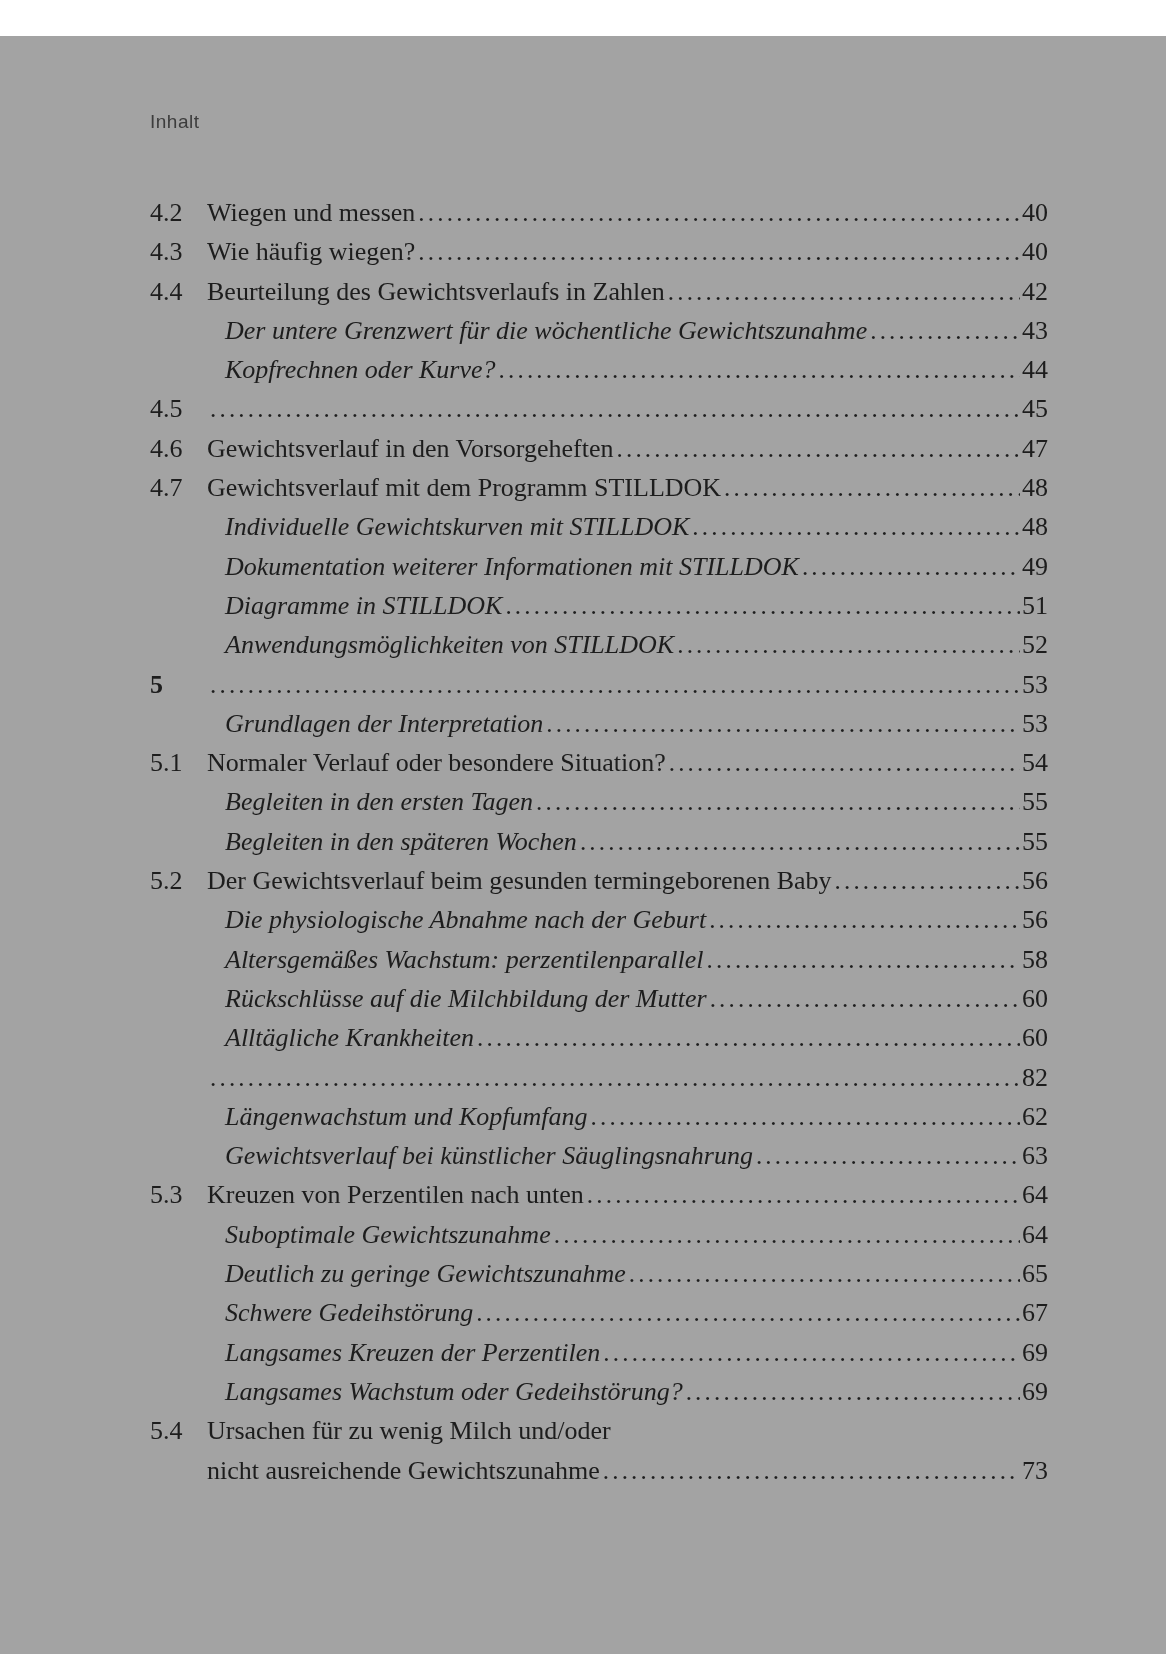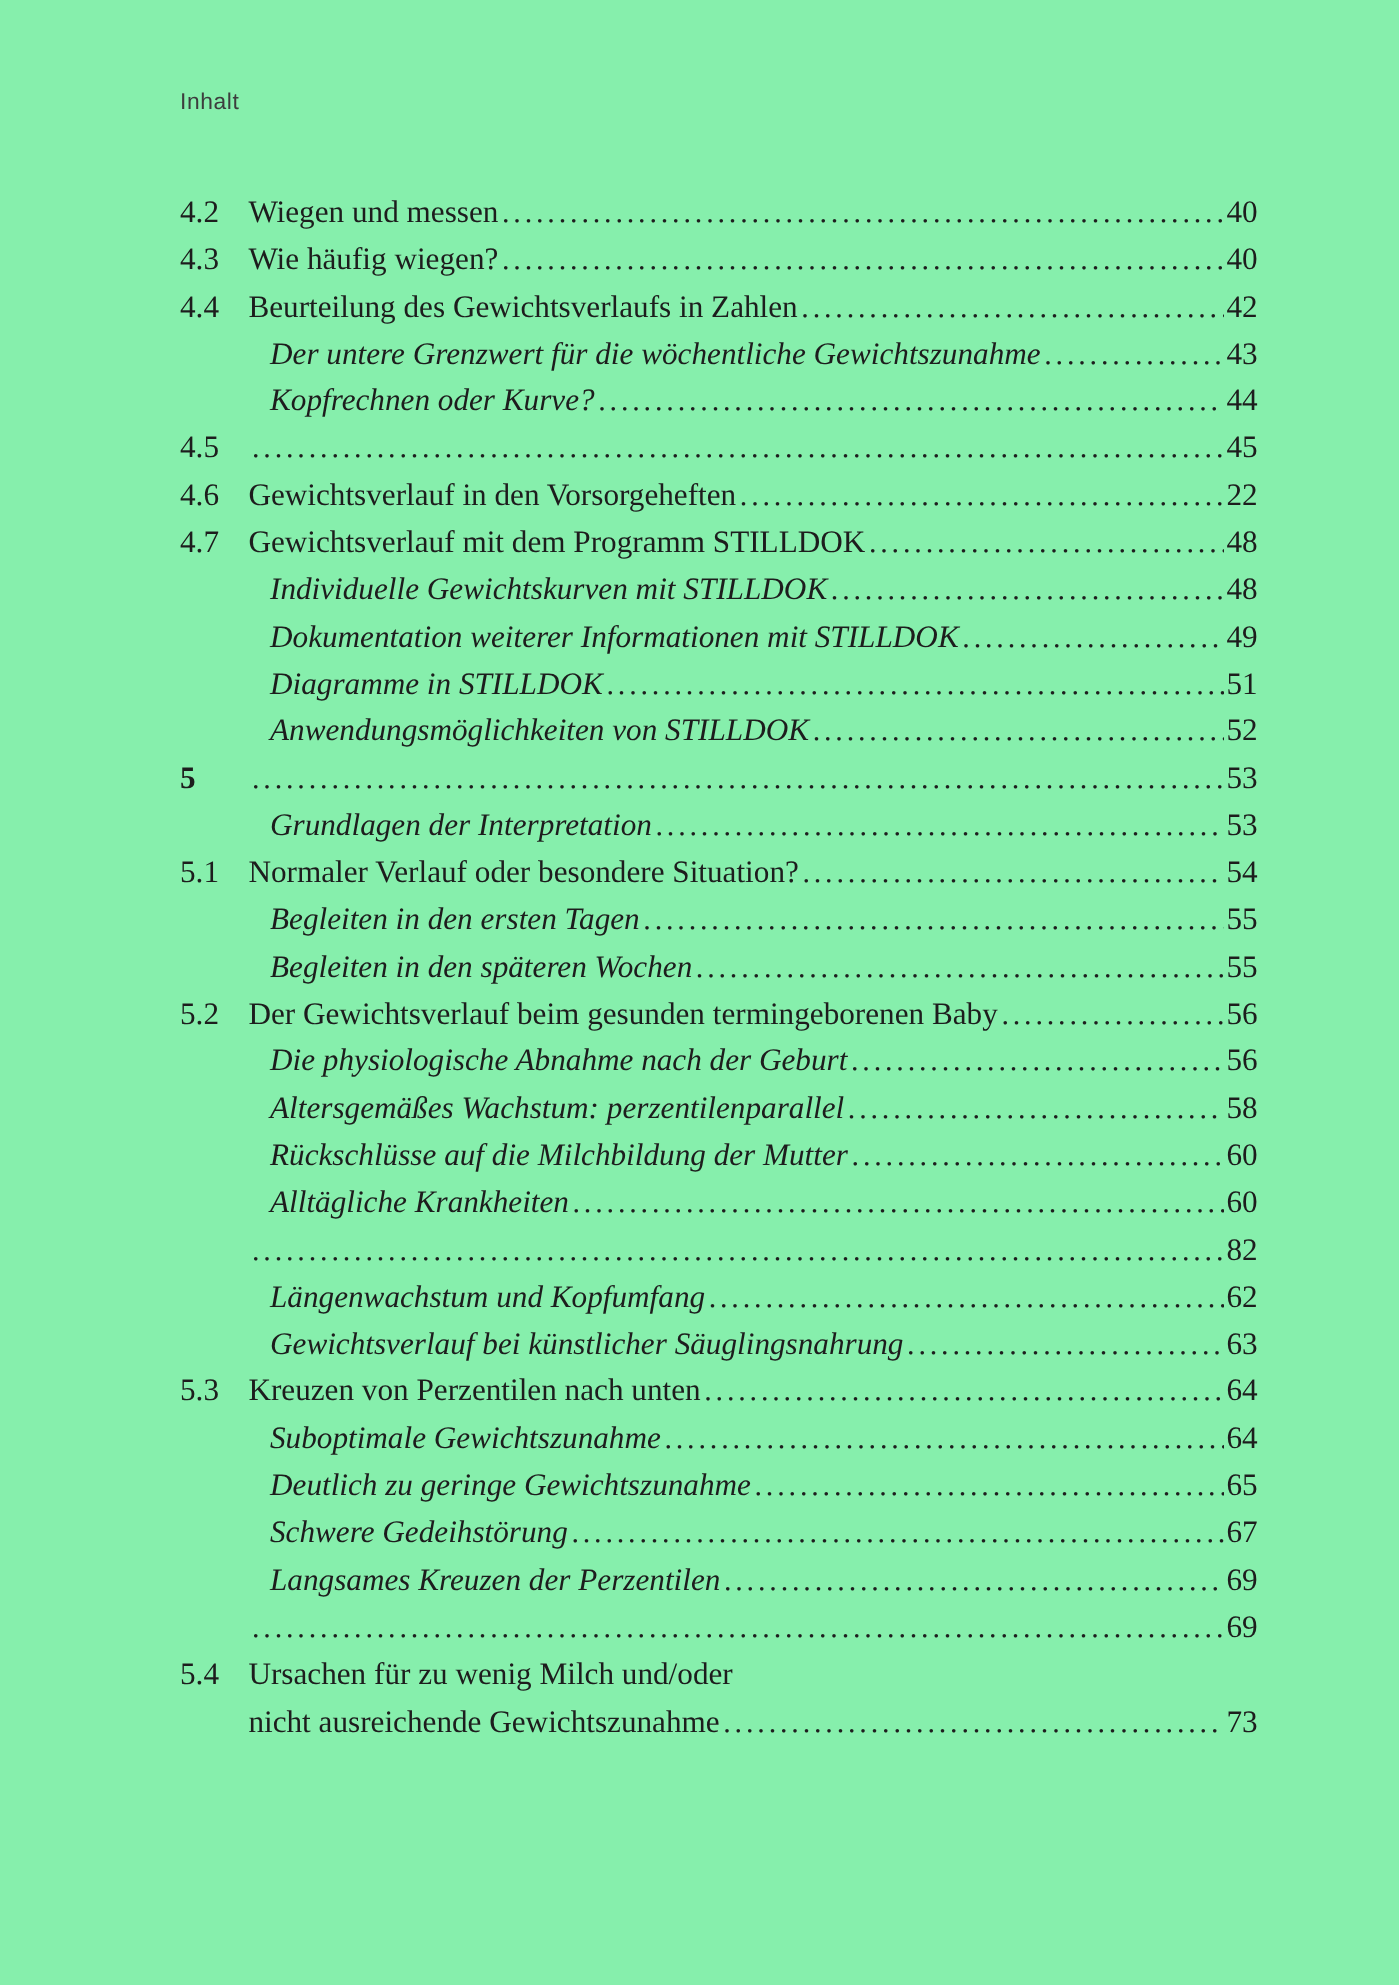--- a/index.html
+++ b/index.html
@@ -4,21 +4,21 @@
 <style>
   * { margin: 0; padding: 0; box-sizing: border-box; }
   html, body { background: #ffffff; }
   body {
     width: 1166px; height: 1654px;
     position: relative;
     font-family: "Liberation Serif", serif;
     color: #1d1d1d;
     overflow: hidden;
   }
-  .page { position: absolute; inset: 0; background: #86efac; }
+  .page { position: absolute; inset: 0; background: #a3a3a3; margin-top: 36px; }
   .running-head {
     position: absolute;
     left: 150px; top: 75px;
     font-family: "Liberation Sans", sans-serif;
     font-size: 19px;
     font-weight: 400;
     color: #3d3d3d;
     letter-spacing: 0.5px;
   }
   .toc {
@@ -93,21 +93,21 @@
   </div>
       <div class="row">
     <span class="num">4.5</span>
     <span class="dots"></span>
     <span class="pnum">45</span>
   </div>
       <div class="row">
     <span class="num">4.6</span>
     <span class="title">Gewichtsverlauf in den Vorsorgeheften</span>
     <span class="dots"></span>
-    <span class="pnum">22</span>
+    <span class="pnum">47</span>
   </div>
       <div class="row">
     <span class="num">4.7</span>
     <span class="title">Gewichtsverlauf mit dem Programm STILLDOK</span>
     <span class="dots"></span>
     <span class="pnum">48</span>
   </div>
       <div class="row sub">
     <span class="num"></span>
     <span class="title">Individuelle Gewichtskurven mit STILLDOK</span>
@@ -233,20 +233,21 @@
     <span class="pnum">67</span>
   </div>
       <div class="row sub">
     <span class="num"></span>
     <span class="title">Langsames Kreuzen der Perzentilen</span>
     <span class="dots"></span>
     <span class="pnum">69</span>
   </div>
       <div class="row sub">
     <span class="num"></span>
+    <span class="title">Langsames Wachstum oder Gedeihstörung?</span>
     <span class="dots"></span>
     <span class="pnum">69</span>
   </div>
       <div class="row no-leader">
     <span class="num">5.4</span>
     <span class="title">Ursachen für zu wenig Milch und/oder</span>
     <span class="dots"></span>
     <span class="pnum"></span>
   </div>
       <div class="row">

